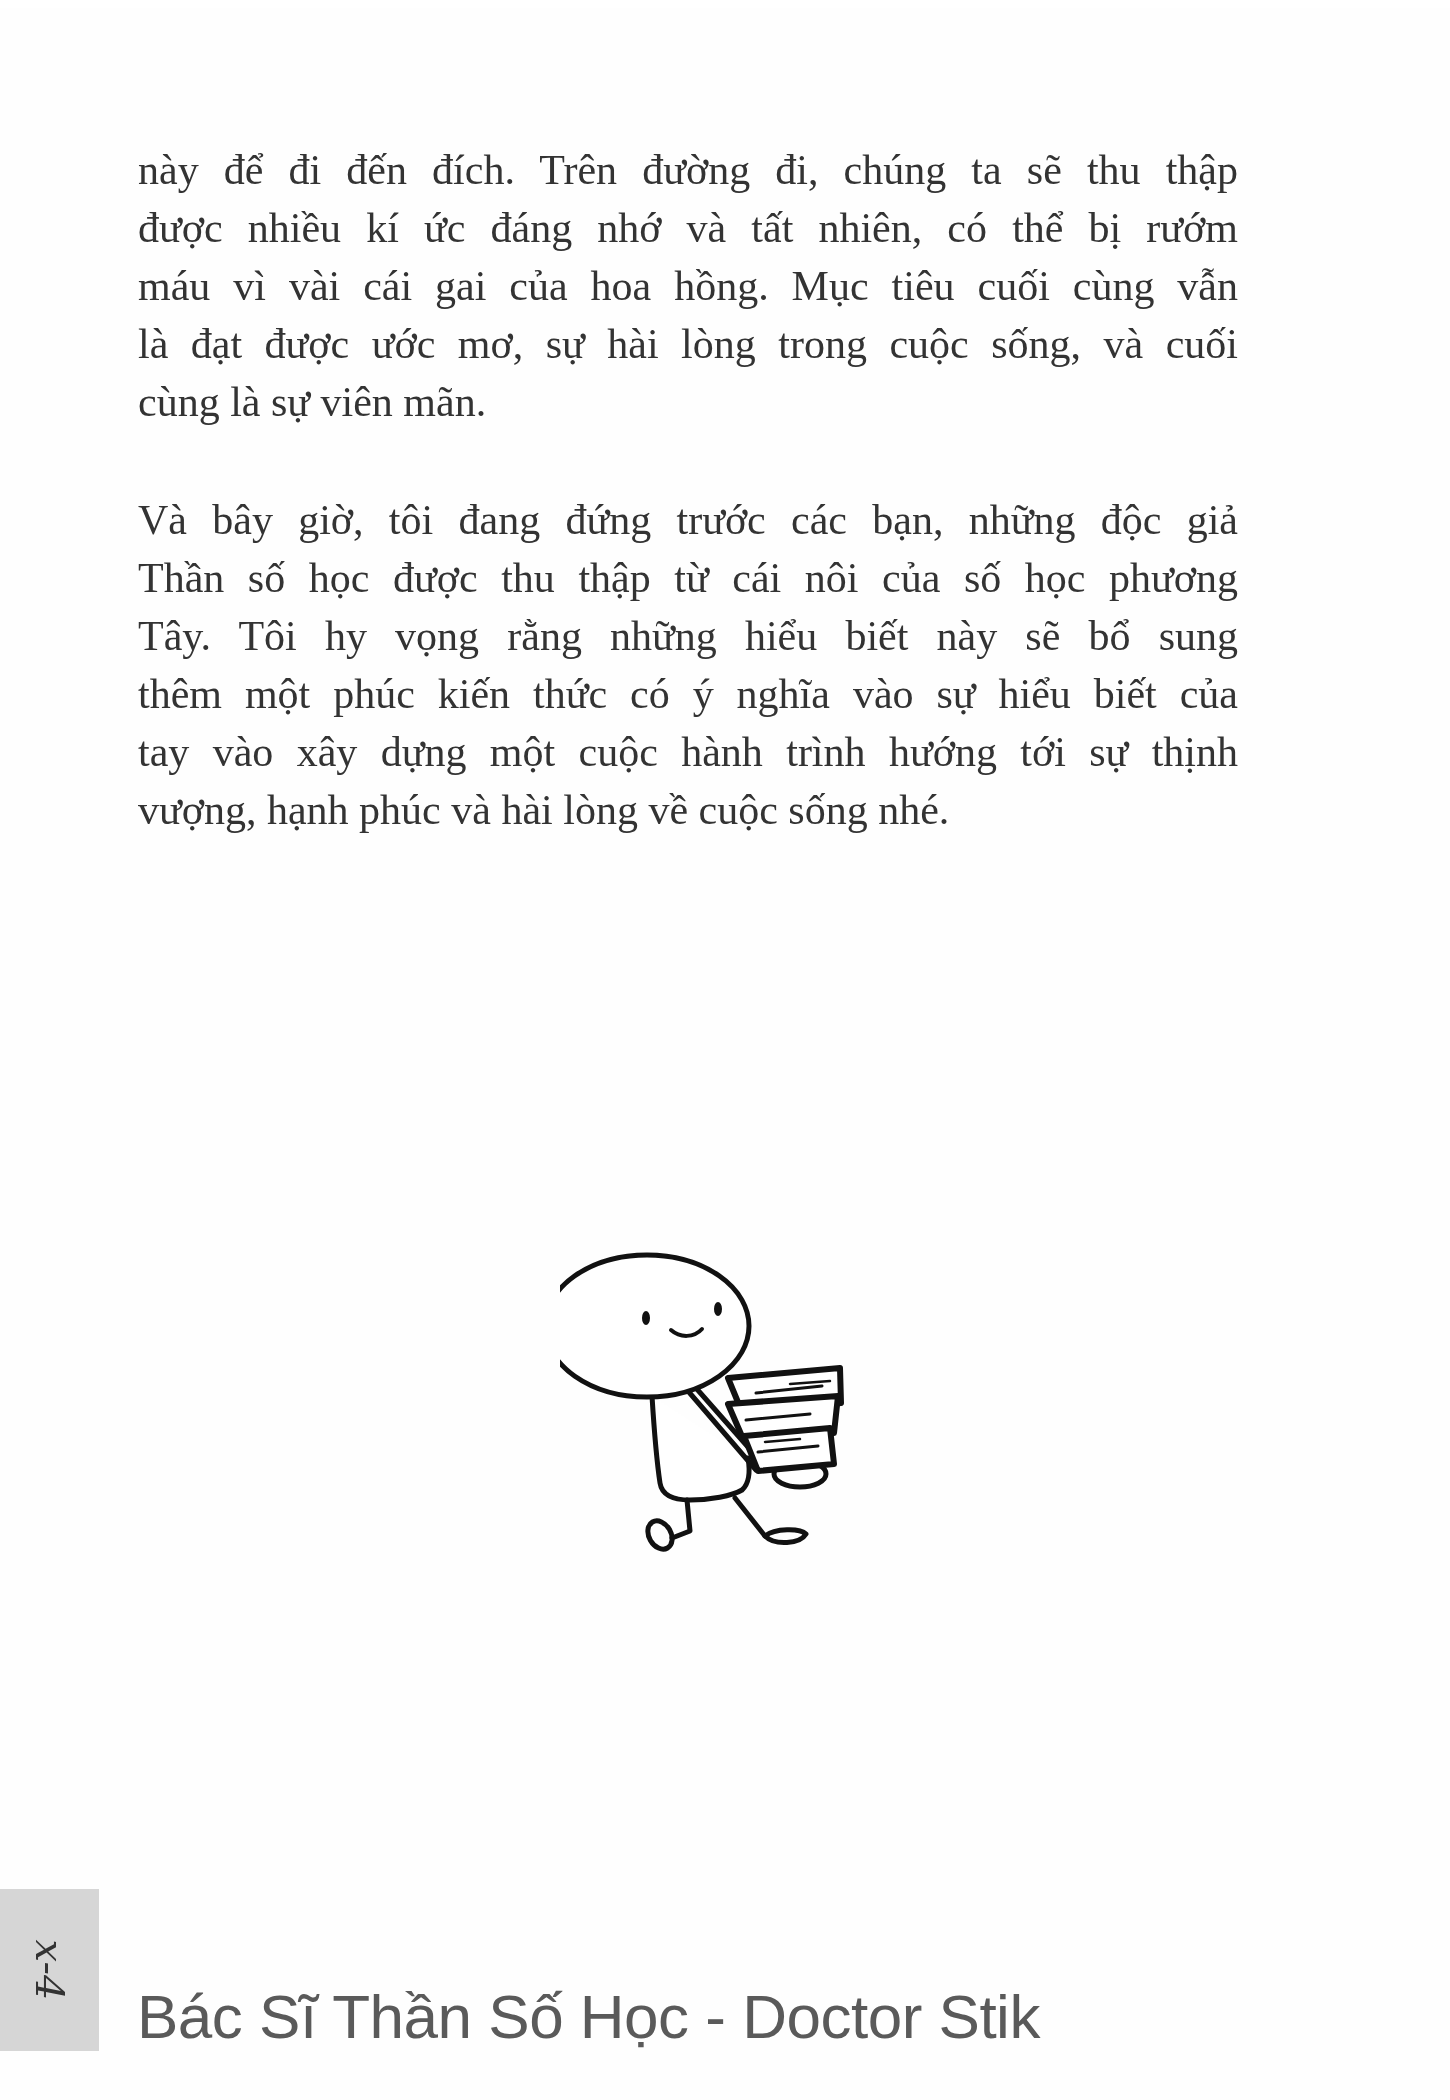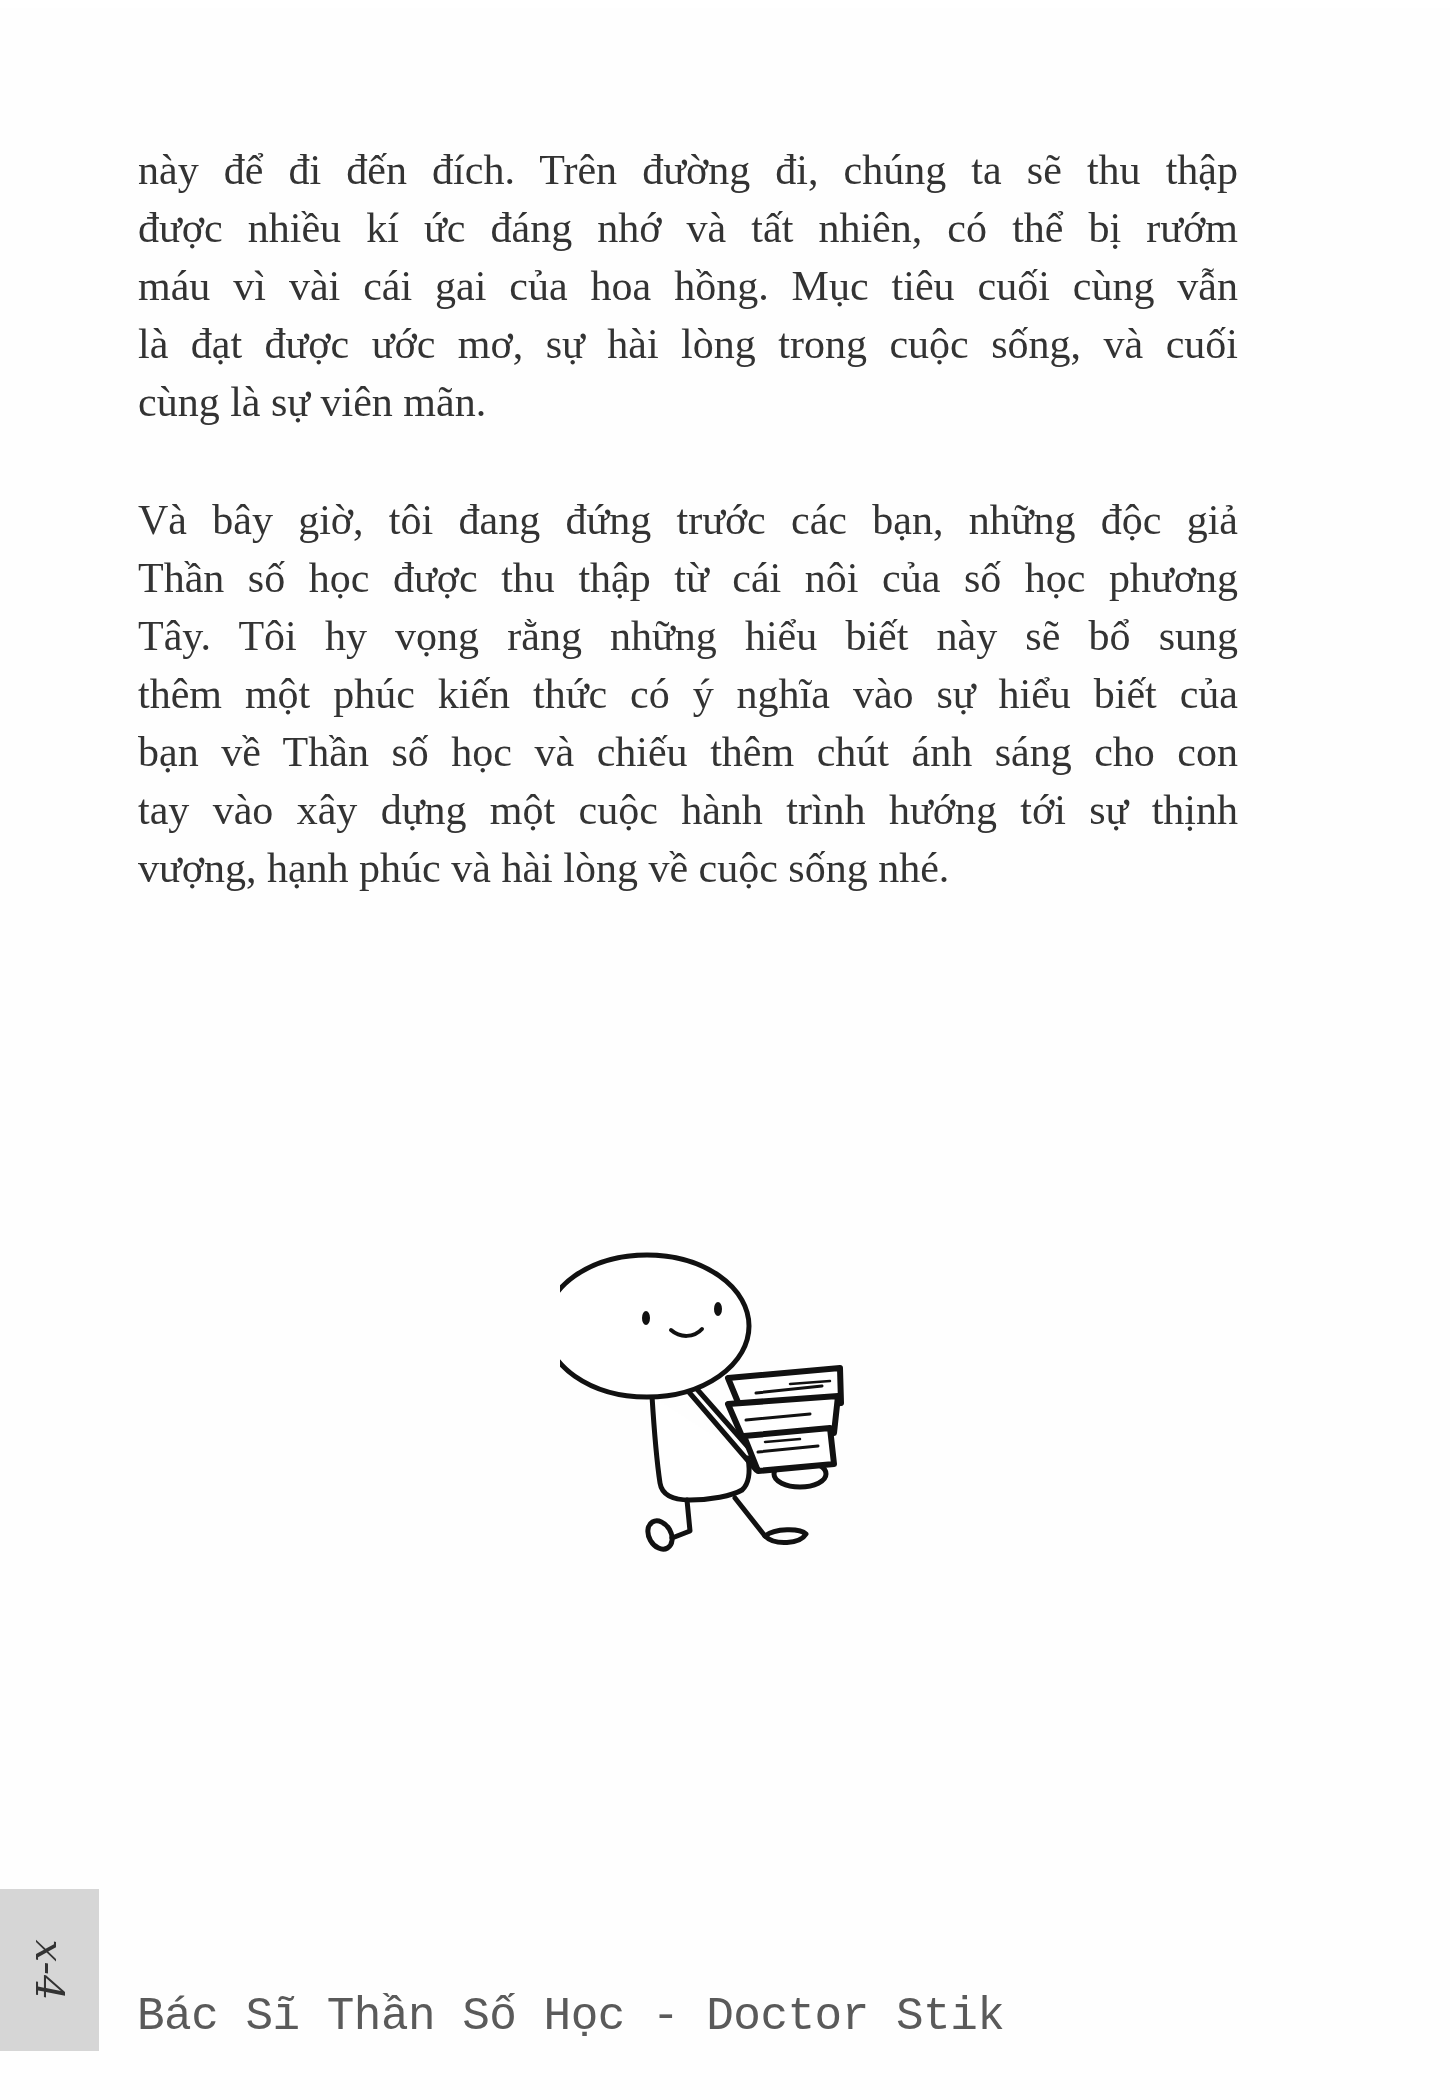--- a/index.html
+++ b/index.html
@@ -20,22 +20,22 @@
     background: #d6d6d6;
   }
   .tab-label {
     position: absolute; left: 50%; top: 50%;
     transform: translate(-50%, -50%) rotate(90deg);
     font-family: "DejaVu Serif", serif; font-style: italic;
     font-size: 40px; color: #333333; white-space: nowrap;
   }
   .footer-title {
     position: absolute; left: 137px; top: 1983px;
-    font-family: Liberation Mono, monospace; font-weight: 300;
-    font-size: 46px; line-height: 52px; color: #5a5a5a;
+    font-family: Liberation Sans, sans-serif; font-weight: 300;
+    font-size: 62px; line-height: 52px; color: #5a5a5a;
     letter-spacing: -0.5px; white-space: nowrap;
   }
 </style>
 </head>
 <body>
 
 <div class="page">
 
   <div class="body-text para1">
     <span class="line">này để đi đến đích. Trên đường đi, chúng ta sẽ thu thập</span>
@@ -43,21 +43,20 @@
     <span class="line">máu vì vài cái gai của hoa hồng. Mục tiêu cuối cùng vẫn</span>
     <span class="line">là đạt được ước mơ, sự hài lòng trong cuộc sống, và cuối</span>
     <span class="line last">cùng là sự viên mãn.</span>
   </div>
 
   <div class="body-text para2">
     <span class="line">Và bây giờ, tôi đang đứng trước các bạn, những độc giả</span>
     <span class="line">Thần số học được thu thập từ cái nôi của số học phương</span>
     <span class="line">Tây. Tôi hy vọng rằng những hiểu biết này sẽ bổ sung</span>
     <span class="line">thêm một phúc kiến thức có ý nghĩa vào sự hiểu biết của</span>
-    <span class="line">bạn về Thần số học và chiếu thêm chút ánh sáng cho con</span>
     <span class="line">tay vào xây dựng một cuộc hành trình hướng tới sự thịnh</span>
     <span class="line last">vượng, hạnh phúc và hài lòng về cuộc sống nhé.</span>
   </div>
 
   <div class="figure">
     
     <svg width="320" height="340" viewBox="0 0 320 340" xmlns="http://www.w3.org/2000/svg" fill="none" stroke="#111111" stroke-width="5" stroke-linecap="round" stroke-linejoin="round">
 
       <path d="M92 158 C 94 190, 97 225, 100 245 C 102 258, 115 262, 130 262 C 150 262, 172 258, 182 252 C 190 245, 190 232, 188 220" fill="#ffffff"></path>
 

